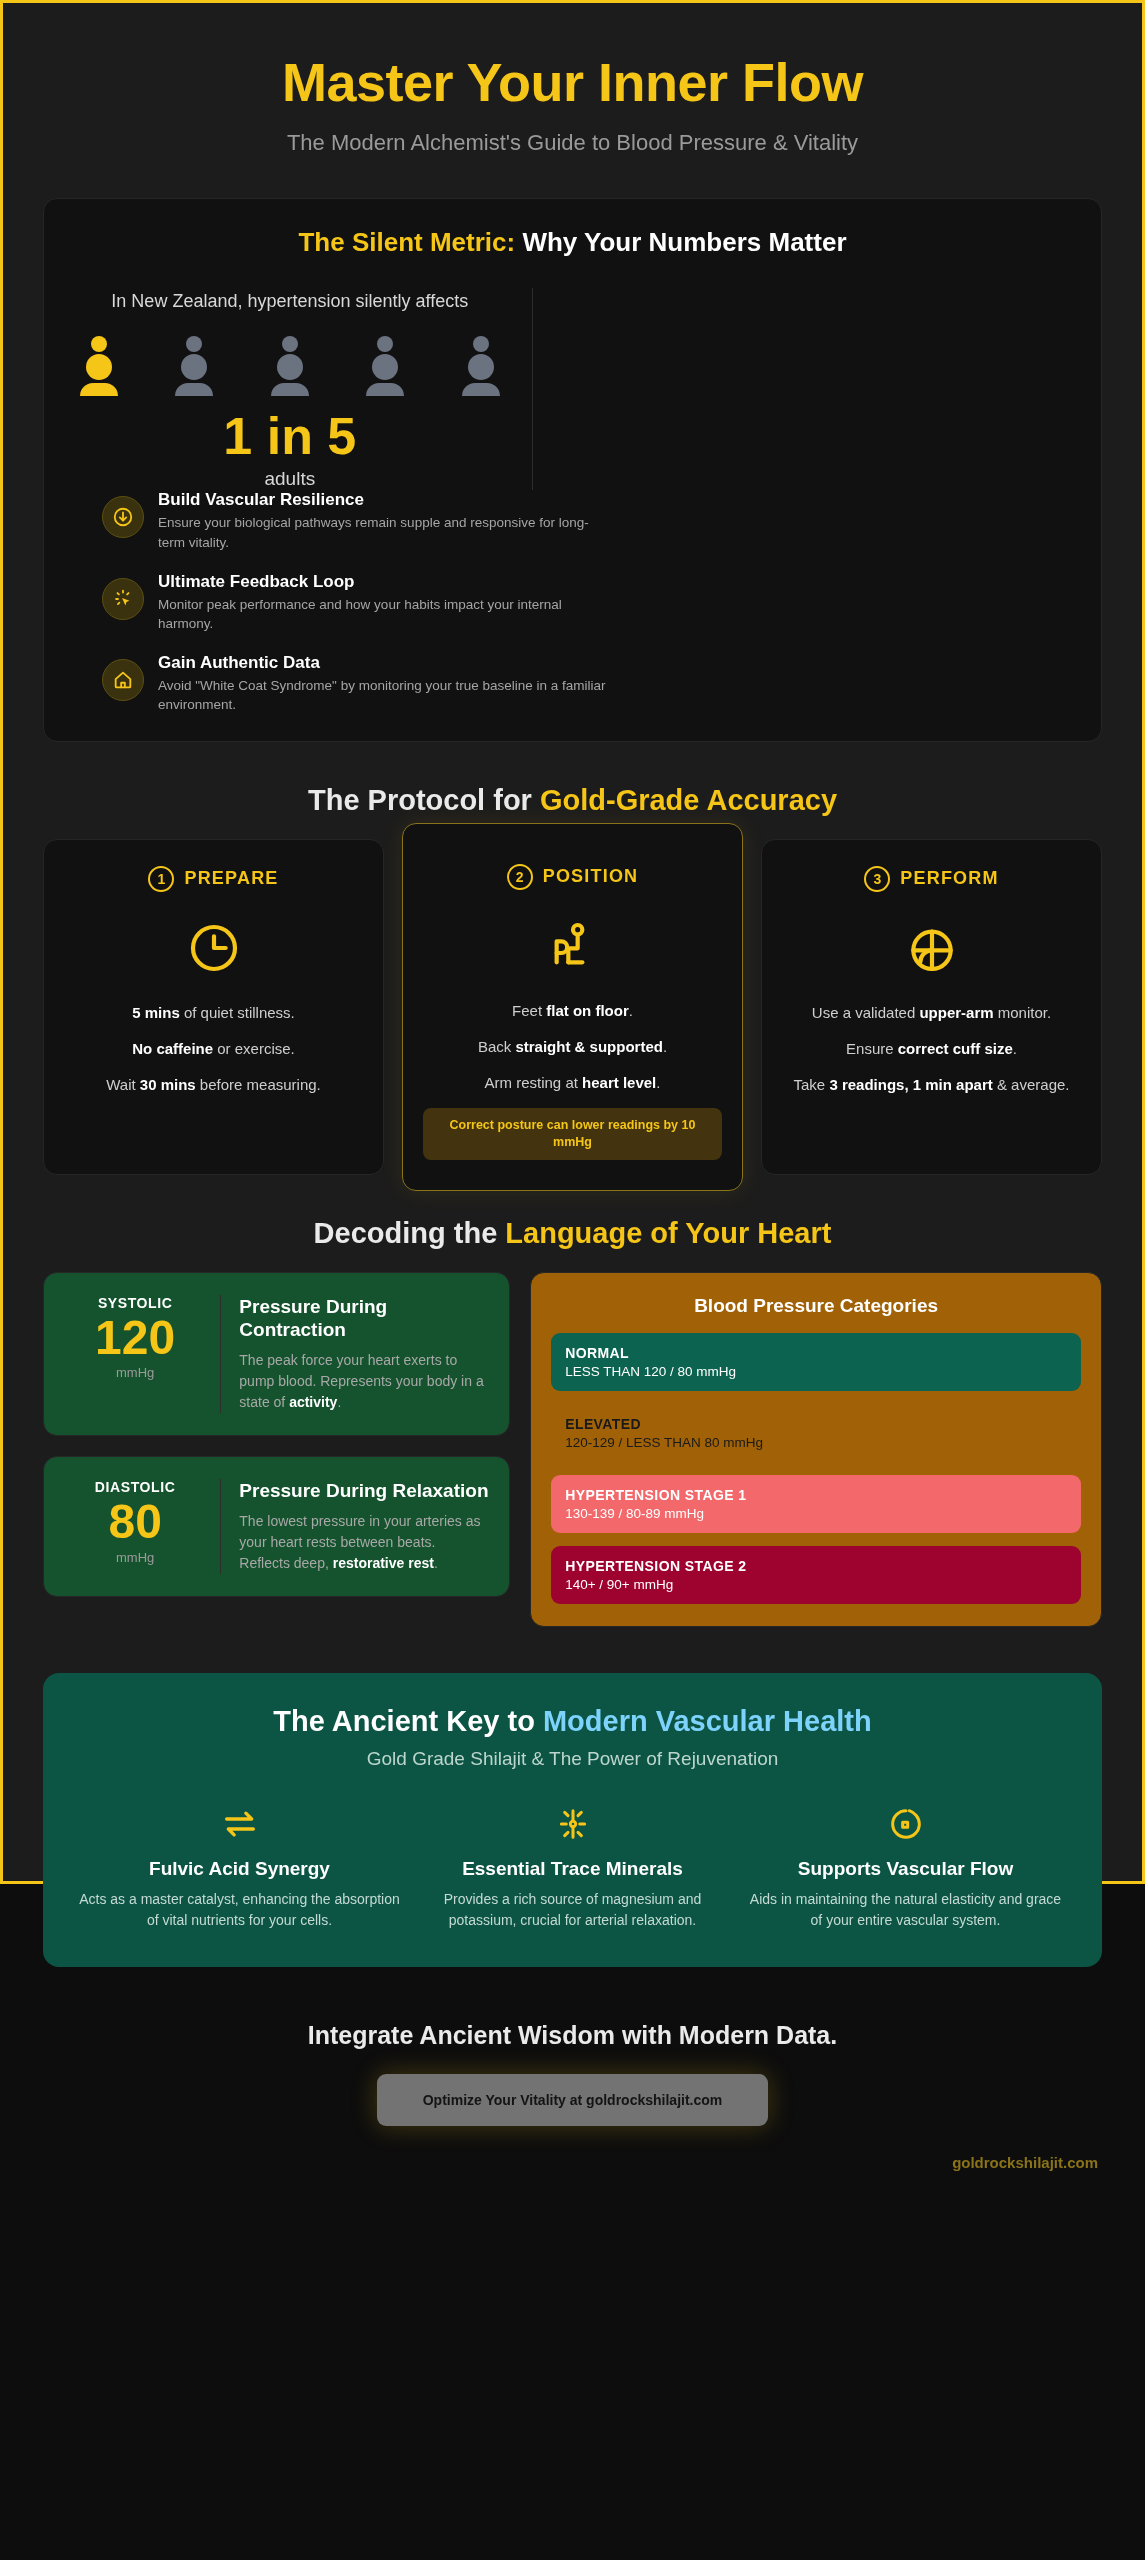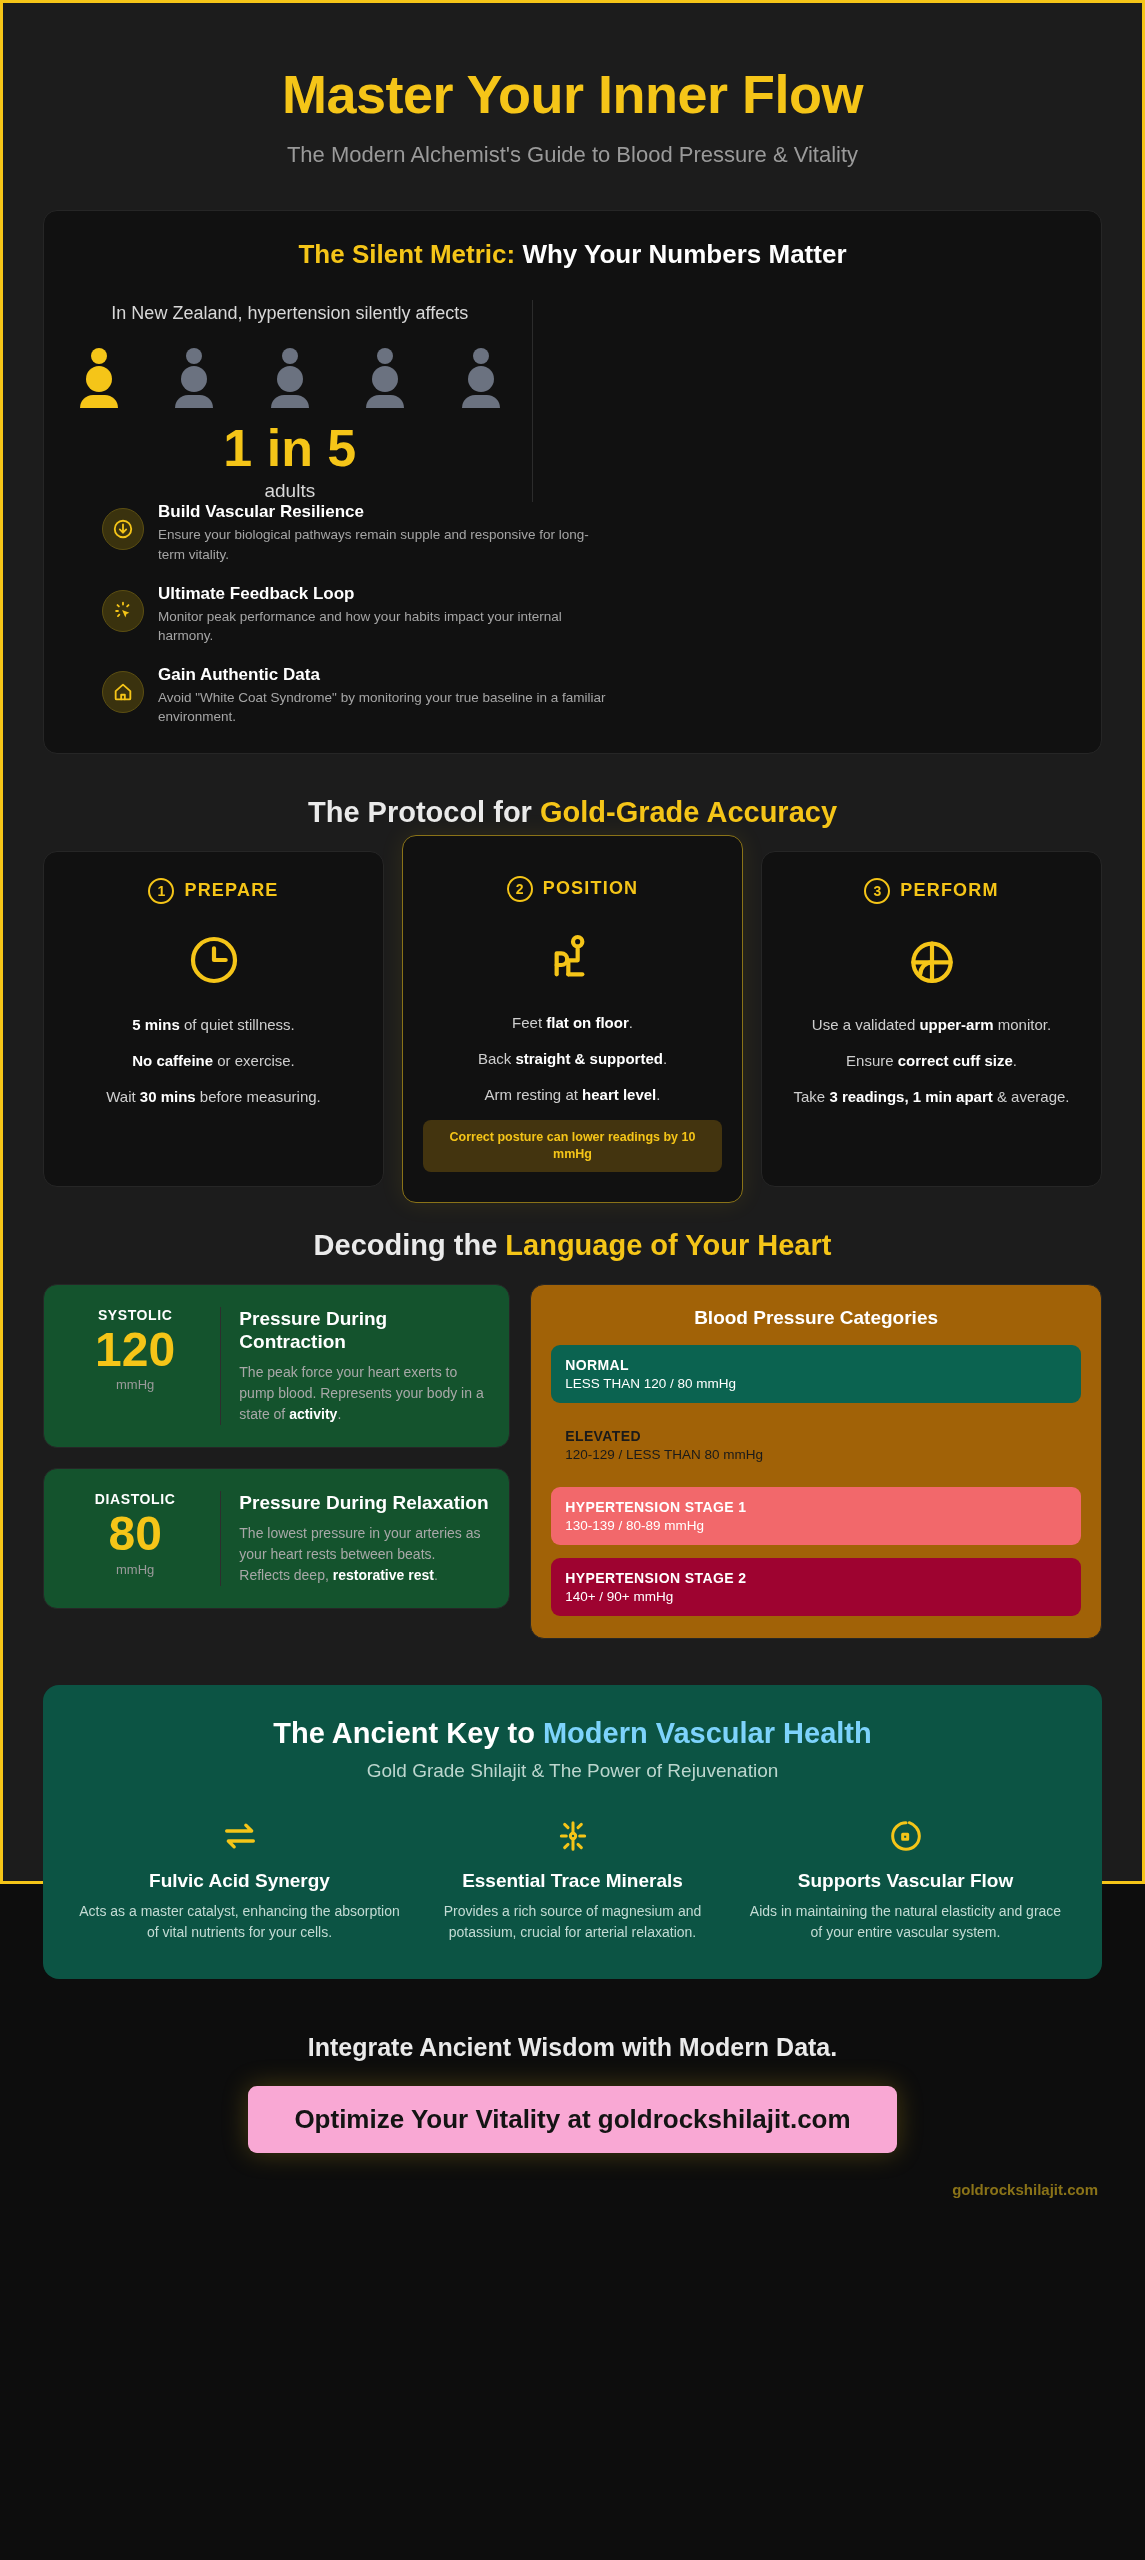--- a/index.html
+++ b/index.html
@@ -7,21 +7,21 @@
   body {
     width:1145px; height:2560px;
     font-family:"Liberation Sans", sans-serif;
     color:#e8e8e8;
     overflow:hidden;
   }
   .page {
     width:1145px; height:1884px;
     background:#1c1c1c;
     border:3px solid #f5c518;
-    padding:12px 40px;
+    padding:0 40px;
     position:relative;
   }
 
   
   .header { text-align:center; padding-top:50px; }
   .title {
     font-size:54px; font-weight:bold; color:#f5c518;
     letter-spacing:-0.5px; line-height:1.1;
   }
   .subtitle { font-size:22px; color:#9a9a9a; margin-top:18px; font-weight:400; }
@@ -113,22 +113,22 @@
   .shil-ic { height:40px; margin-bottom:14px; }
   .shil-ic svg { width:40px;height:40px; }
   .shil-ch { font-size:19px; font-weight:bold; color:#ffffff; }
   .shil-cp { font-size:14px; color:#c3dbd4; line-height:1.5; margin-top:9px; }
 
   
   .footer { text-align:center; margin-top:54px; }
   .foot-h { font-size:25px; font-weight:bold; color:#eaeaea; }
   .cta {
     display:inline-block; margin-top:24px;
-    background:#f9a8d4; color:#141414;
-    font-size:26px; font-weight:bold;
+    background:#737373; color:#141414;
+    font-size:14px; font-weight:bold;
     padding:18px 46px; border-radius:9px; border:none; cursor:pointer;
     box-shadow:0 0 26px rgba(245,197,24,0.25);
     font-family:"Liberation Sans", sans-serif;
   }
   .brand { text-align:right; font-size:15px; font-weight:bold; color:#8a7318; margin-top:28px; padding-right:4px; }
 </style>
 </head>
 <body>
 
 <div class="page">

